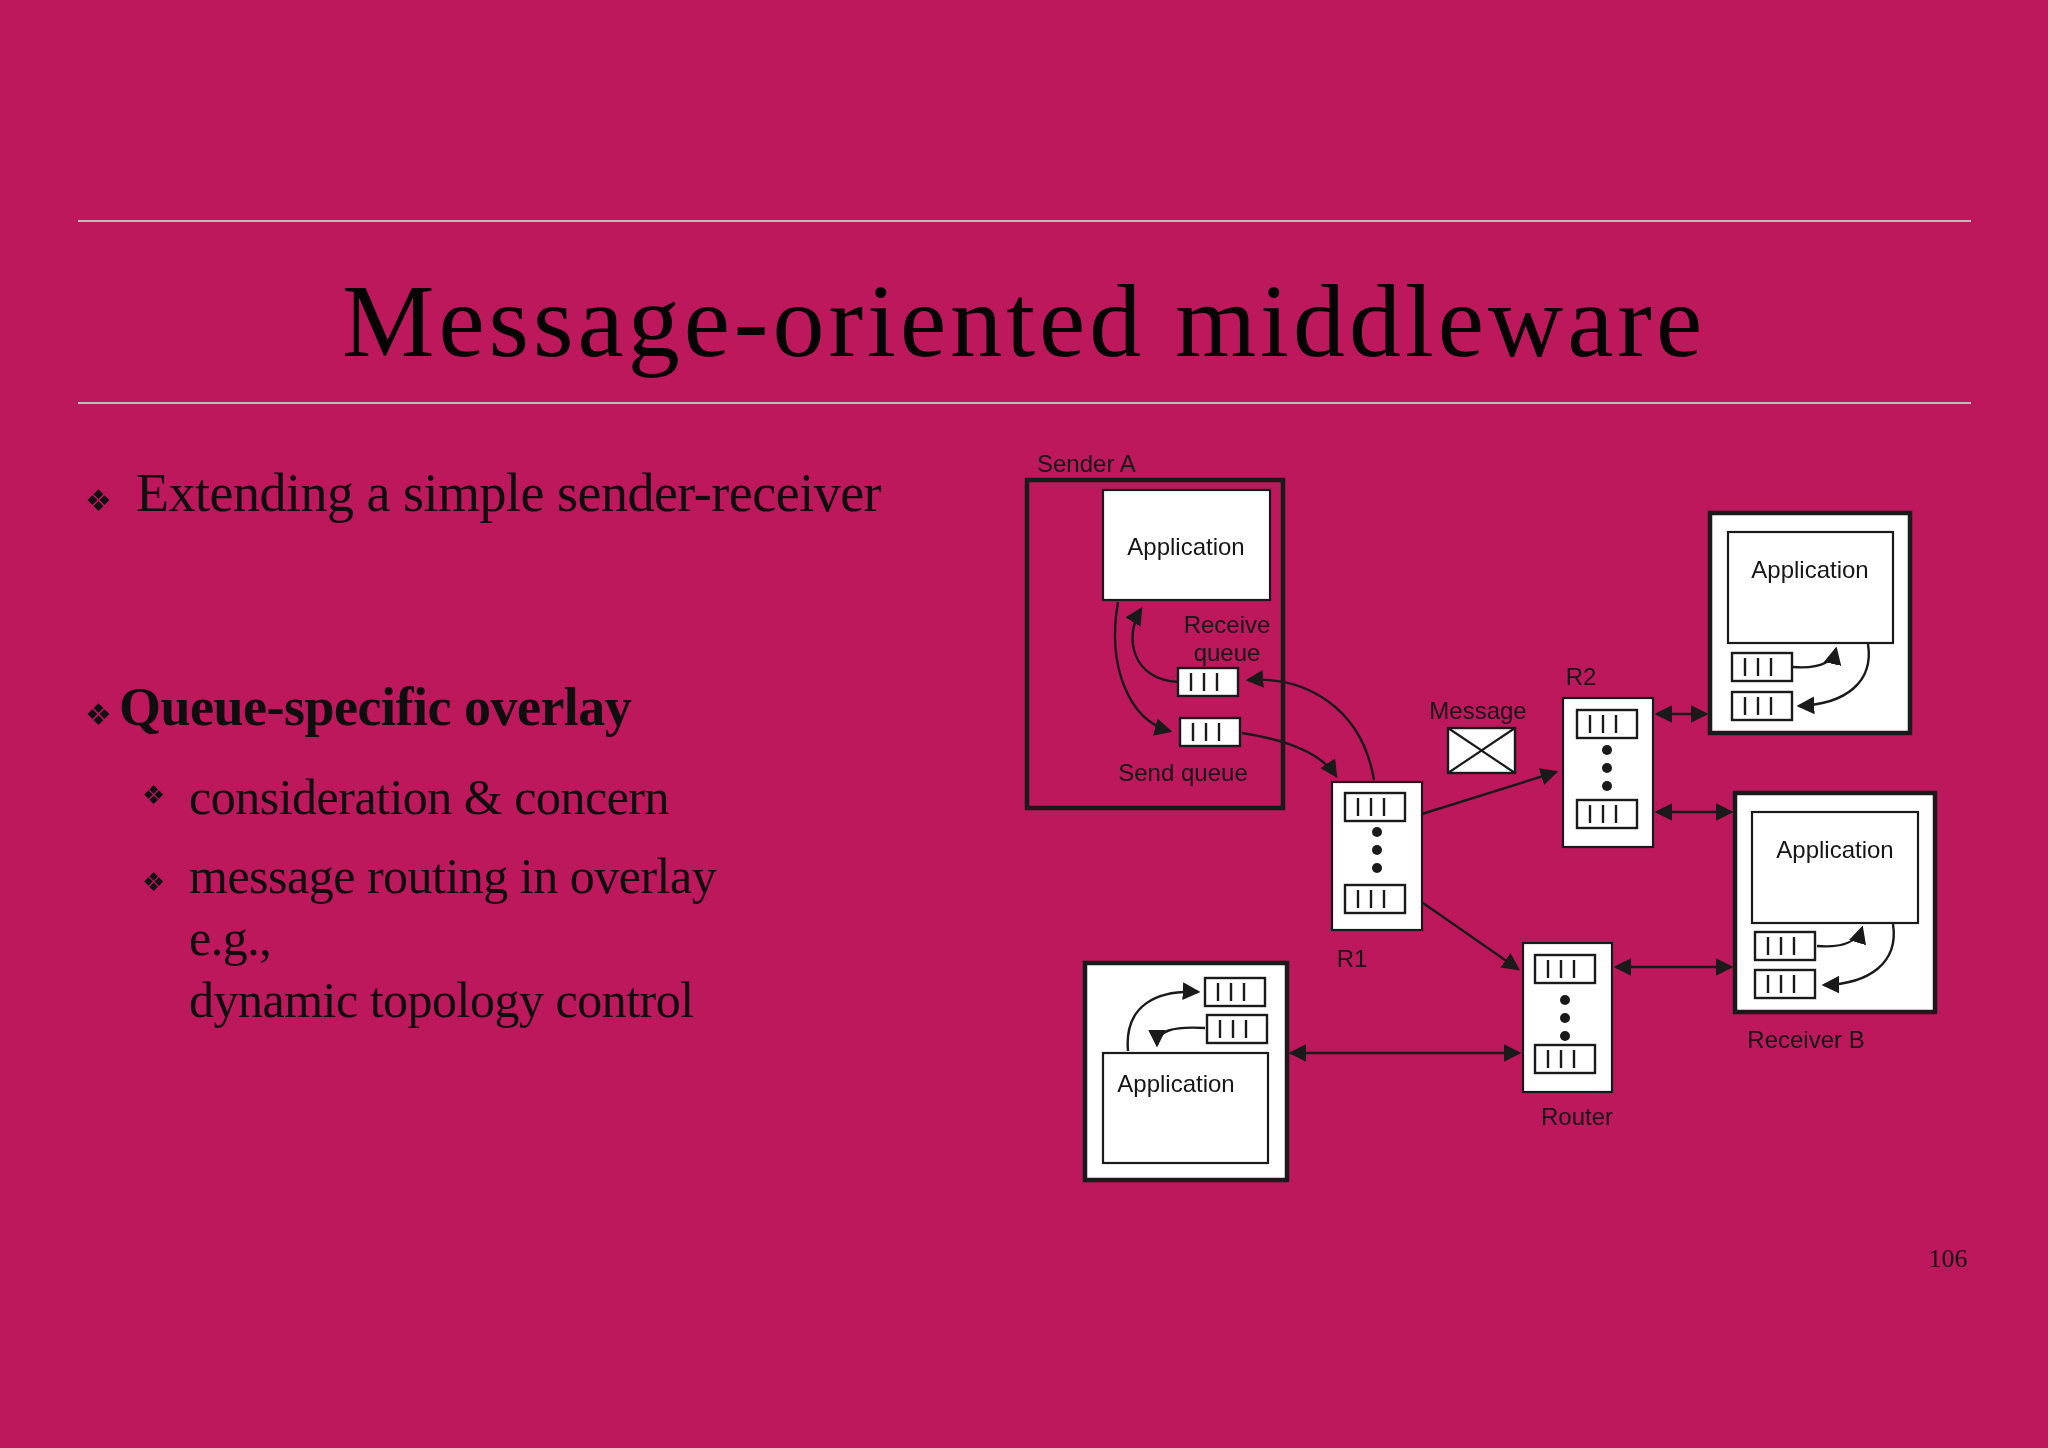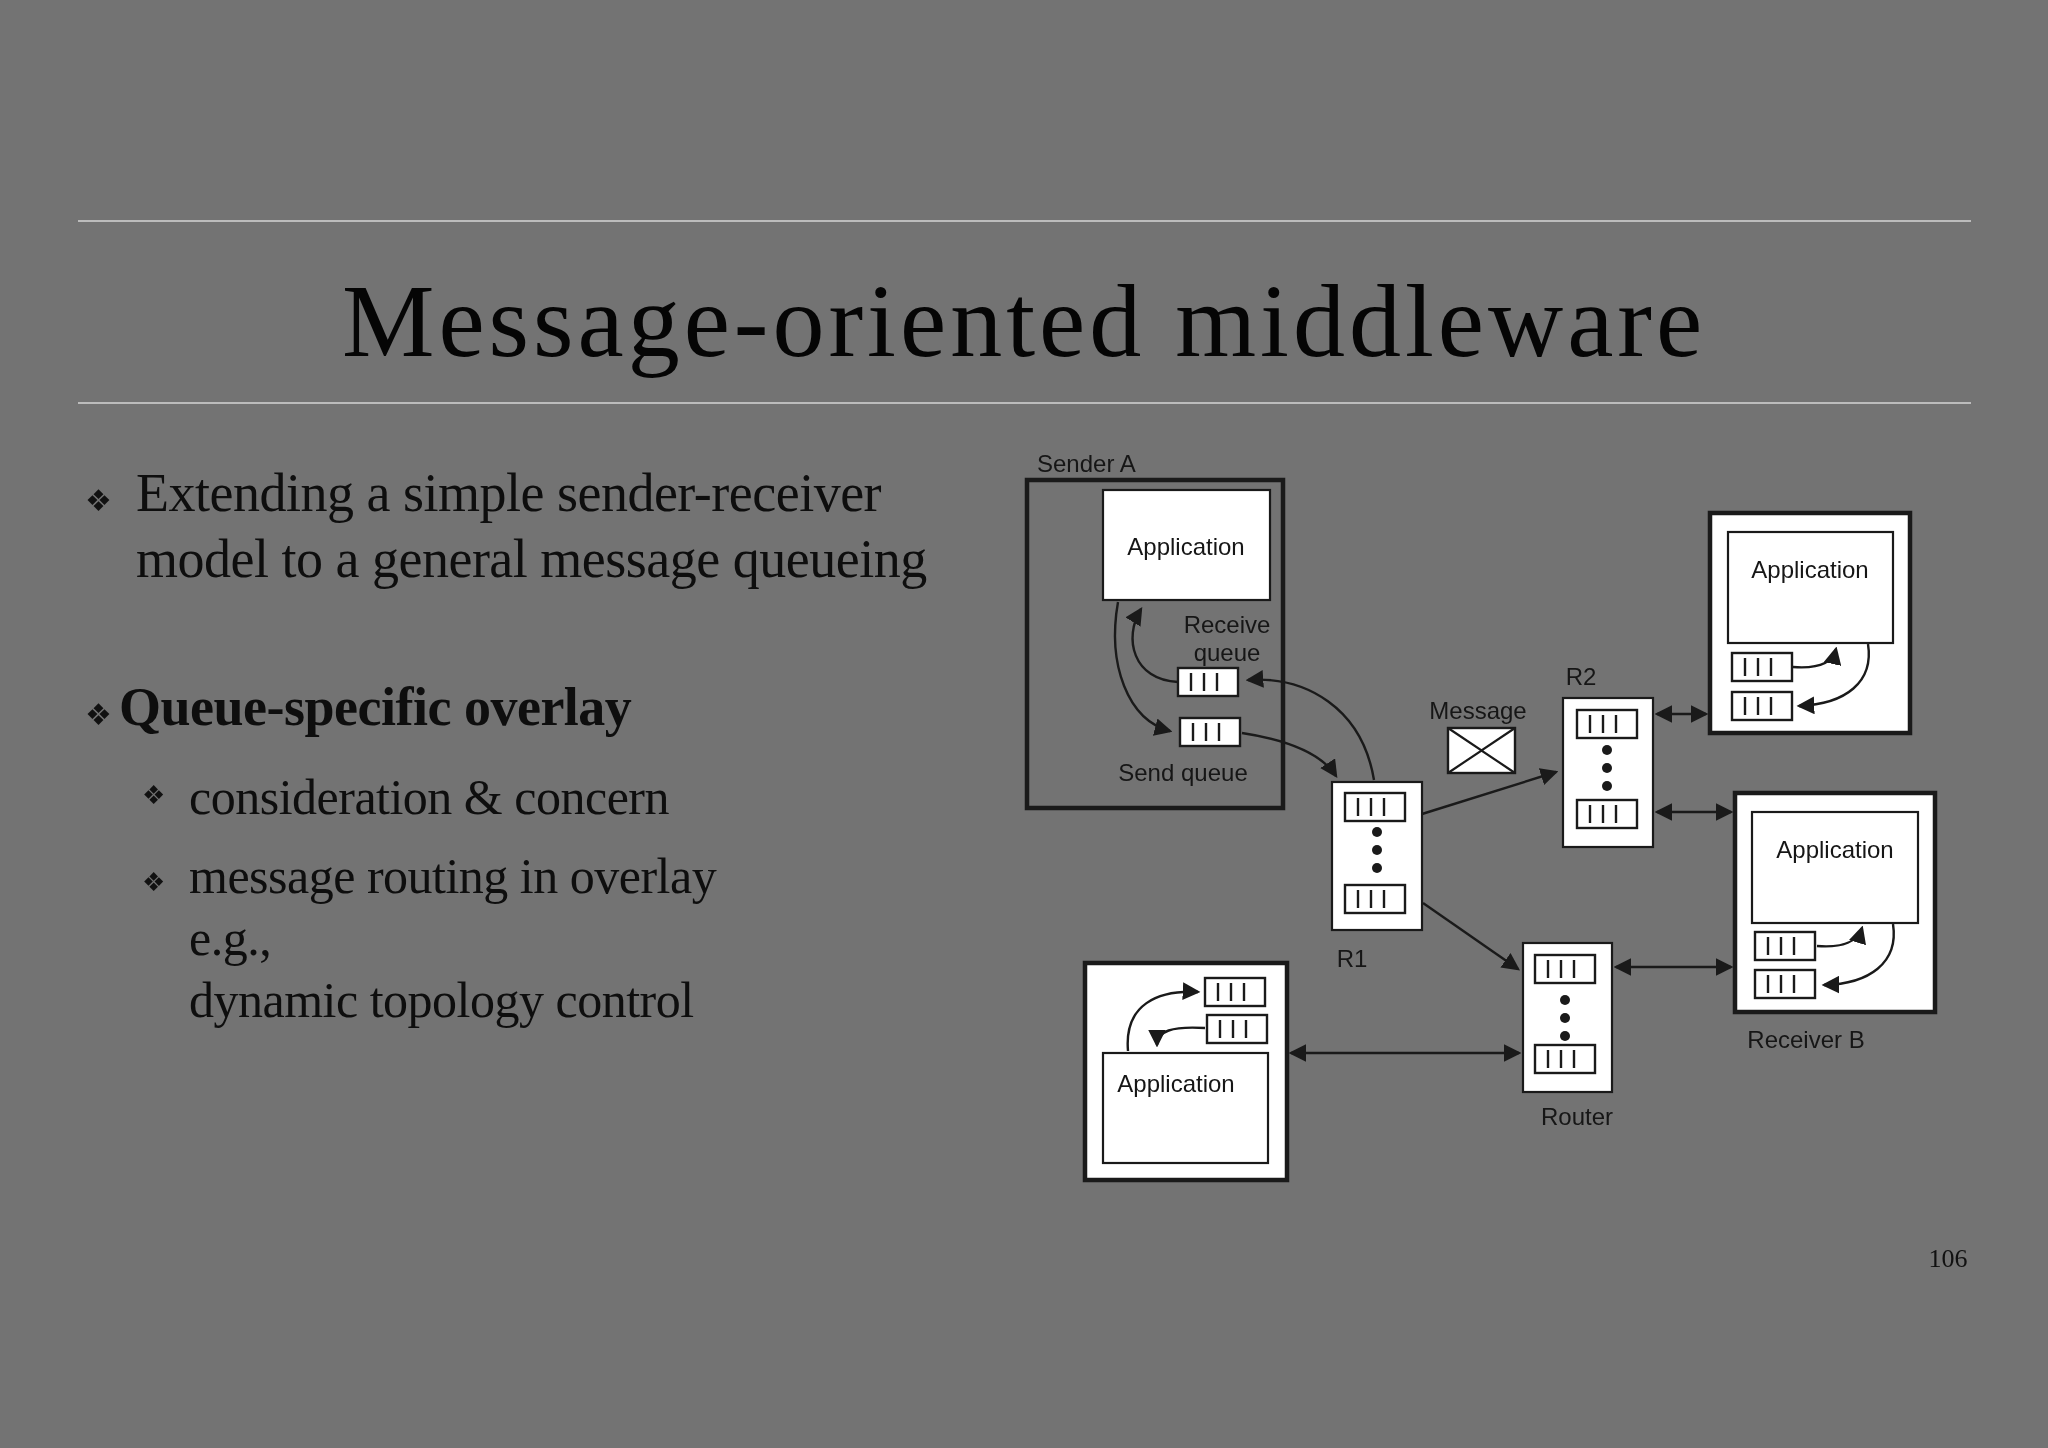--- a/index.html
+++ b/index.html
@@ -1,19 +1,19 @@
 <!DOCTYPE html>
 <html><head>
 <meta charset="utf-8">
 <style>
   html,body{margin:0;padding:0;background:#ffffff;}
   .slide{
     position:relative;
     width:2048px;height:1448px;
-    background:#737373;
+    background:#be185d;
     overflow:hidden;
     font-family:"Liberation Serif",serif;
     color:#0e0e0e;
   }
   .rule{
     position:absolute;left:78px;width:1893px;height:2px;
     background:#bcbcbc;
   }
   .rule-top{top:220px;}
   .rule-bottom{top:402px;}
@@ -60,21 +60,20 @@
 
 <div class="slide">
 
   <div class="rule rule-top"></div>
   <div class="title">Message-oriented middleware</div>
   <div class="rule rule-bottom"></div>
 
   <span class="marker m-lvl1" style="left:85px;top:486px;">❖</span>
   <div class="bullet-text" style="left:136px;top:460px;">
     <div>Extending a simple sender-receiver</div>
-    <div>model to a general message queueing</div>
   </div>
 
   <span class="marker m-lvl1" style="left:85px;top:700px;">❖</span>
   <div class="bullet-text bold" style="left:119px;top:674px;">Queue-specific overlay</div>
 
   <span class="marker m-lvl2" style="left:142px;top:782px;">❖</span>
   <div class="bullet-text lvl2" style="left:189px;top:758px;margin-top:8px;">consideration &amp; concern</div>
 
   <span class="marker m-lvl2" style="left:142px;top:869px;">❖</span>
   <div class="bullet-text lvl2" style="left:189px;top:845px;">

